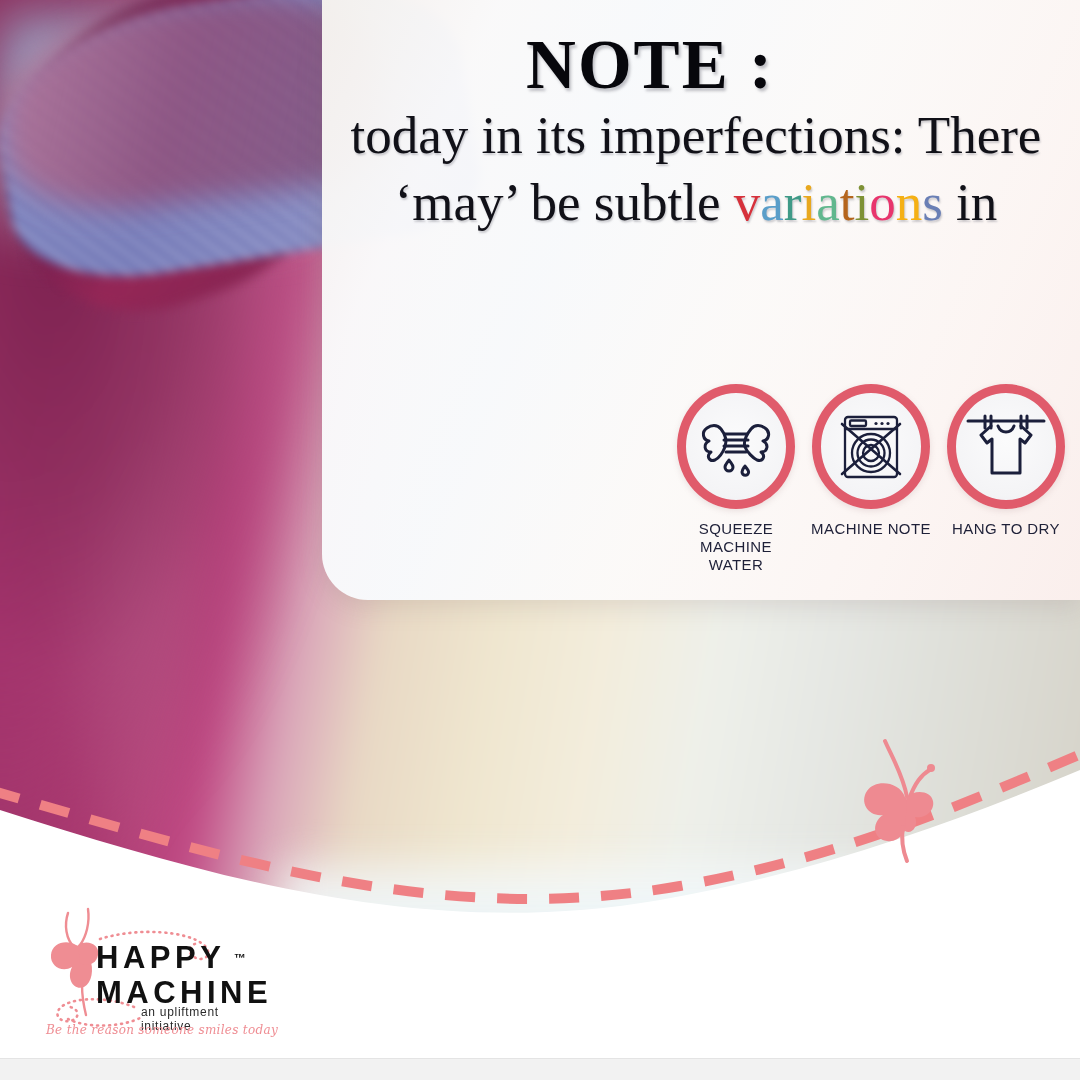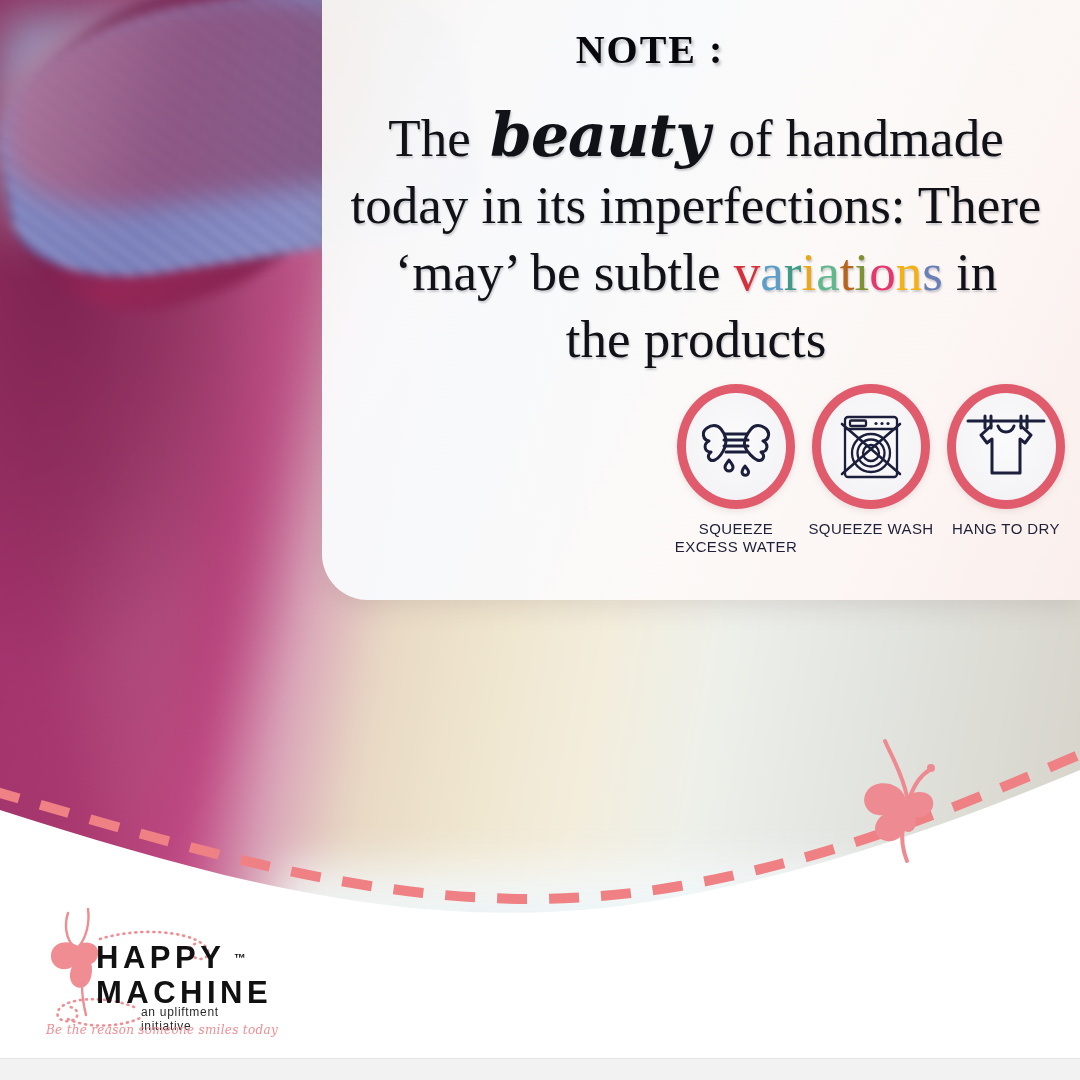--- a/index.html
+++ b/index.html
@@ -101,21 +101,21 @@
         rgba(252,240,238,0.95) 100%);
     border-bottom-left-radius: 46px;
     box-shadow: 0 6px 26px rgba(120,100,100,0.18);
   }
 
   .note-title {
     position: absolute;
     left: 0; right: 0; top: 46px;
     text-align: center;
     font-family: "Liberation Serif", serif;
-    font-size: 40px;
+    font-size: 69px;
     font-weight: 700;
     letter-spacing: 2px;
     color: #07070c;
     text-shadow: 2px 3px 3px rgba(120,120,130,0.45);
     padding-right: 110px;
     padding-left: 8px;
   }
 
   .note-body {
     position: absolute;
@@ -245,58 +245,56 @@
     <div class="photo-layer bg-fabric-a" style="inset:auto;"></div>
     <div class="photo-layer bg-fabric-b" style="inset:auto;"></div>
     <div class="photo-layer bg-fabric-c" style="inset:auto;"></div>
   </div>
 
   <div class="note-panel">
 
     <div class="note-title">NOTE :</div>
 
     <div class="note-body">
-      <span class="ln"><span>The </span><span class="script">beauty</span><span> of handmade</span></span>
       <span class="ln">today in its imperfections: There</span>
       <span class="ln"><span>‘may’ be subtle </span><span id="variations"><span class="vchar" style="color: rgb(214, 49, 59);">v</span><span class="vchar" style="color: rgb(90, 158, 201);">a</span><span class="vchar" style="color: rgb(63, 154, 135);">r</span><span class="vchar" style="color: rgb(232, 168, 30);">i</span><span class="vchar" style="color: rgb(97, 183, 142);">a</span><span class="vchar" style="color: rgb(181, 101, 29);">t</span><span class="vchar" style="color: rgb(126, 145, 53);">i</span><span class="vchar" style="color: rgb(232, 53, 109);">o</span><span class="vchar" style="color: rgb(245, 176, 20);">n</span><span class="vchar" style="color: rgb(106, 127, 181);">s</span></span><span> in</span></span>
-      <span class="ln">the  products</span>
     </div>
 
     <div class="icons-row">
 
       <div class="icon-cell cell-1">
         <div class="icon-ring">
           <svg width="78" height="62" viewBox="0 0 78 62" fill="none" stroke="#1b1f3b" stroke-width="3" stroke-linecap="round" stroke-linejoin="round">
             <path d="M10 12 C4 16 6 24 12 25 C6 28 7 36 14 36 C9 40 12 46 18 44 C22 42 26 36 28 31 C30 25 28 18 24 13 C20 8 14 9 10 12 Z"></path>
             <path d="M68 12 C74 16 72 24 66 25 C72 28 71 36 64 36 C69 40 66 46 60 44 C56 42 50 36 48 31 C46 25 50 18 54 13 C58 8 64 9 68 12 Z"></path>
             <path d="M28 18 L50 18 M27 24 L51 24 M27 30 L51 30 M29 36 L49 36"></path>
             <path d="M32 44 c-2 3 -4 5 -4 7 a4 4 0 0 0 8 0 c0 -2 -2 -4 -4 -7 Z"></path>
             <path d="M48 50 c-2 3 -3 4 -3 6 a3.3 3.3 0 0 0 6.6 0 c0 -2 -1.6 -3 -3.6 -6 Z"></path>
           </svg>
         </div>
-        <div class="icon-label">SQUEEZE EXCESS WATER</div>
+        <div class="icon-label">SQUEEZE MACHINE WATER</div>
       </div>
 
 
       <div class="icon-cell cell-3">
         <div class="icon-ring">
           <svg width="66" height="70" viewBox="0 0 66 70" fill="none" stroke="#1b1f3b" stroke-width="2.3" stroke-linecap="round" stroke-linejoin="round">
             <rect x="7" y="5" width="52" height="60" rx="3"></rect>
             <path d="M7 17 L59 17"></path>
             <rect x="12" y="8.5" width="16" height="5.5" rx="1.2"></rect>
             <circle cx="38" cy="11.5" r="1.6" fill="#1b1f3b" stroke="none"></circle>
             <circle cx="44" cy="11.5" r="1.6" fill="#1b1f3b" stroke="none"></circle>
             <circle cx="50" cy="11.5" r="1.6" fill="#1b1f3b" stroke="none"></circle>
             <circle cx="33" cy="41" r="19"></circle>
             <circle cx="33" cy="41" r="13.5"></circle>
             <circle cx="33" cy="41" r="8"></circle>
             <path d="M4 12 L62 62 M62 12 L4 62" stroke-width="2.6"></path>
           </svg>
         </div>
-        <div class="icon-label">SQUEEZE WASH</div>
+        <div class="icon-label">MACHINE NOTE</div>
       </div>
 
       <div class="icon-cell cell-4">
         <div class="icon-ring">
           <svg width="82" height="68" viewBox="0 0 82 68" fill="none" stroke="#1b1f3b" stroke-width="3" stroke-linecap="round" stroke-linejoin="round">
             <path d="M3 8 L79 8"></path>
             <path d="M20 3 L20 15 M26 3 L26 15 M56 3 L56 15 M62 3 L62 15"></path>
             <path d="M26 13 L16 22 L22 30 L27 26 L27 60 L55 60 L55 26 L60 30 L66 22 L56 13"></path>
             <path d="M33 13 c3 8 13 8 16 0"></path>
           </svg>

